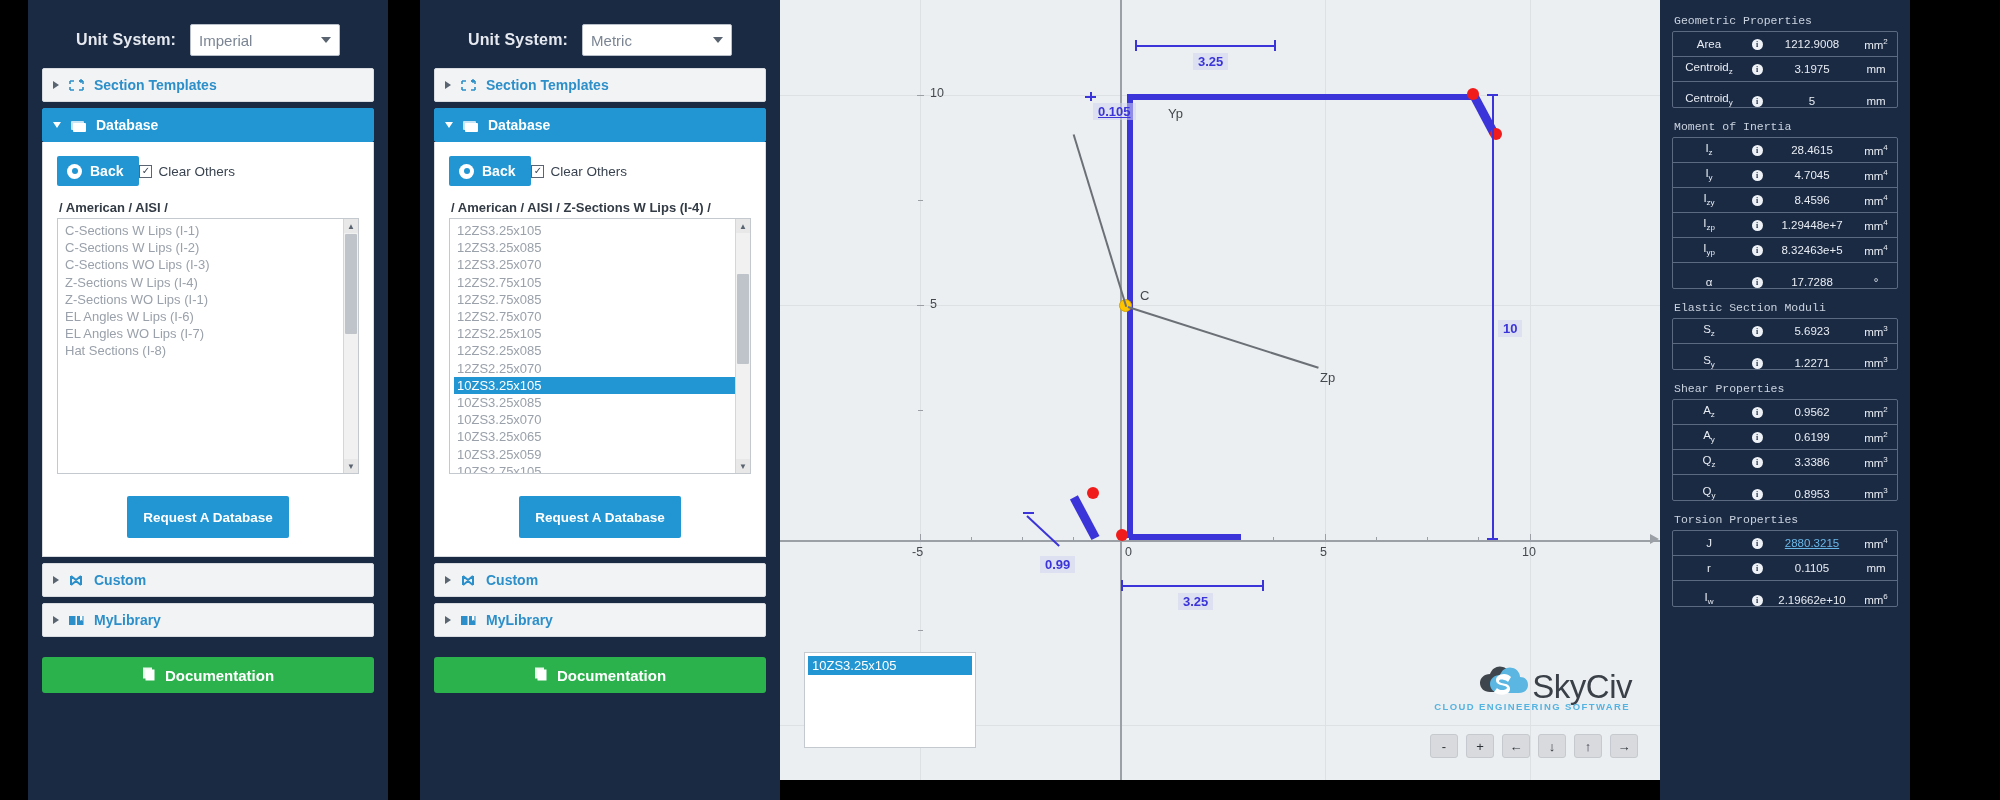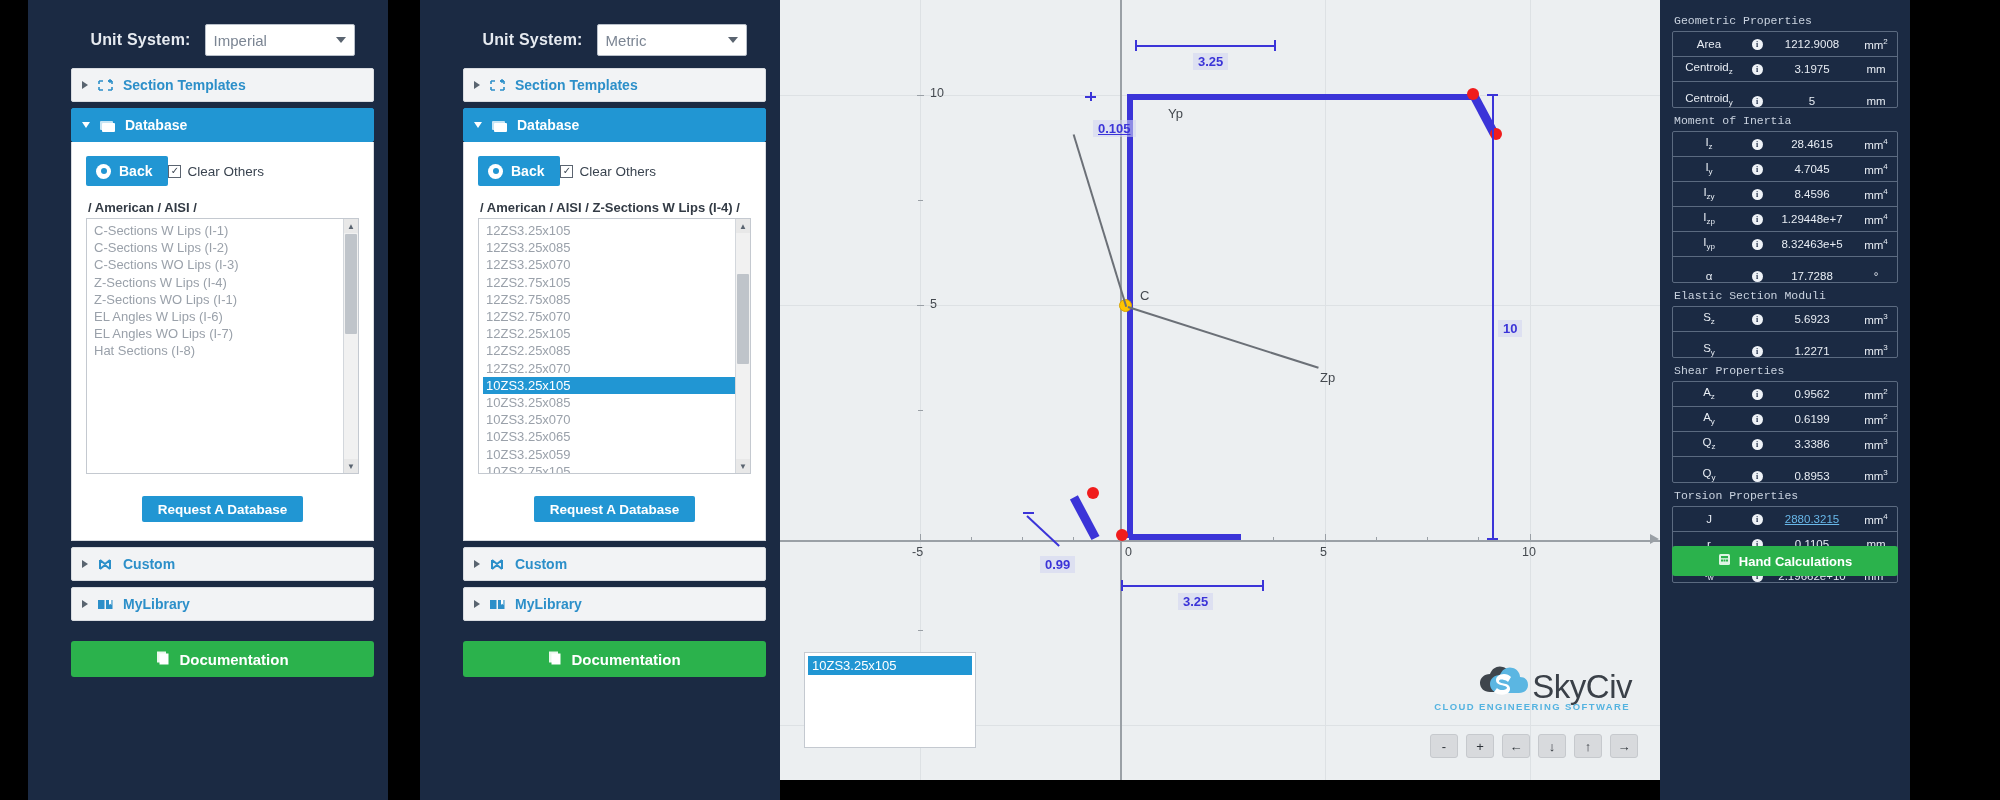--- a/index.html
+++ b/index.html
@@ -11,21 +11,20 @@
     overflow:hidden;
     position:relative;
   }
 
   
   .panel {
     position:absolute;
     top:0;
     background:#1c2b44;
     height:800px;
-    padding-left:29px;
   }
   .panel.p1 { left:28px; width:360px; background:#1b2a43; }
   .panel.p2 { left:420px; width:360px; background:#1b2a43; }
 
   .unit-row {
     display:flex; align-items:center; justify-content:center;
     gap:14px;
     padding-top:24px; padding-bottom:6px;
   }
   .unit-label {
@@ -101,21 +100,21 @@
   .scroll-track .arrow {
     height:14px; display:flex; align-items:center; justify-content:center;
     font-size:8px; color:#5a6470; background:#e8e8e8;
   }
   .scroll-track .arrow.bot { position:absolute; bottom:0; left:0; right:0; }
   .scroll-thumb { position:absolute; left:1px; right:1px; background:#bfc4ca; border-radius:1px; }
 
   .req-btn {
     margin:22px auto 0 auto; display:block;
     background:#2196d3; color:#fff; border:0; border-radius:2px;
-    font-size:13.5px; font-weight:700; height:26px; padding:0 16px; cursor:pointer;
+    font-size:13.5px; font-weight:700; height:42px; padding:0 16px; cursor:pointer;
   }
 
   .doc-btn {
     margin:20px 14px 0 14px;
     background:#2bb24c; color:#fff; border:0; border-radius:3px;
     height:36px; width:calc(100% - 28px);
     display:flex; align-items:center; justify-content:center; gap:9px;
     font-size:15px; font-weight:700; cursor:pointer;
   }
 
@@ -168,21 +167,21 @@
   }
 
   
   .props {
     position:absolute; left:1660px; top:0; width:250px; height:800px;
     background:#1b2a43;
     padding:14px 12px 0 12px;
   }
   .p-title { color:#c9d2df; font-size:11.5px; margin:0 0 4px 2px;font-family:Liberation Mono, monospace; }
   .p-table {
-    border:1px solid #5b6a80; border-radius:2px; margin-bottom:6px;
+    border:1px solid #5b6a80; border-radius:2px; margin-bottom:12px;
     background:#1b2a43;
   }
   .p-row {
     display:flex; align-items:center; height:25px;
     border-bottom:1px solid #5b6a80;
     font-size:11.5px; color:#e8edf4;
   }
   .p-row:last-child { border-bottom:0;align-items:flex-end; }
   .p-sym { width:72px; text-align:center; }
   .p-sym sub { font-size:8px; }
@@ -487,21 +486,21 @@
   <div class="paxlbl" style="left:540px;top:370px;">Zp</div>
   <div class="paxlbl" style="left:360px;top:288px;">C</div>
 
   <div class="dim-line" style="left:355px;top:45px;width:140px;"></div>
   <div class="dim-cap" style="left:355px;top:40px;"></div>
   <div class="dim-cap" style="left:494px;top:40px;"></div>
   <div class="dim-lbl" style="left:413px;top:53px;">3.25</div>
 
   <div class="dim-cap h" style="left:305px;top:96px;"></div>
   <div class="dim-cap" style="left:310px;top:92px;height:9px;"></div>
-  <div class="dim-lbl" style="left:313px;top:120px;text-decoration:underline;">0.105</div>
+  <div class="dim-lbl" style="left:313px;top:103px;text-decoration:underline;">0.105</div>
 
   <div class="dim-line" style="left:247px;top:515px;width:44px;transform:rotate(43deg);transform-origin:0 50%;"></div>
   <div class="dim-cap h" style="left:243px;top:512px;"></div>
   <div class="dim-lbl" style="left:260px;top:556px;">0.99</div>
 
   <div class="dim-line" style="left:341px;top:585px;width:142px;"></div>
   <div class="dim-cap" style="left:341px;top:580px;"></div>
   <div class="dim-cap" style="left:482px;top:580px;"></div>
   <div class="dim-lbl" style="left:398px;top:593px;">3.25</div>
 
@@ -689,23 +688,13 @@
       </div>
       <div class="p-row">
         <div class="p-sym">I<sub>w</sub></div>
         <div class="p-info">
           <span class="i-ico">i</span>
         </div>
         <div class="p-val">2.19662e+10</div>
         <div class="p-unit">mm<sup>6</sup></div>
       </div>
     </div>
-    <button class="hand-btn">
-      <span><svg viewBox="0 0 13 13" width="13" height="13">
-          <rect x="1" y="1" width="11" height="11" rx="1.5" fill="#fff" opacity=".85"></rect>
-          <rect x="3" y="3" width="7" height="2.2" fill="#2bb24c"></rect>
-          <rect x="3" y="6.5" width="2" height="2" fill="#2bb24c"></rect>
-          <rect x="5.5" y="6.5" width="2" height="2" fill="#2bb24c"></rect>
-          <rect x="8" y="6.5" width="2" height="2" fill="#2bb24c"></rect>
-        </svg></span>
-      <span>Hand Calculations</span>
-    </button>
   </div>
 
 </body></html>

